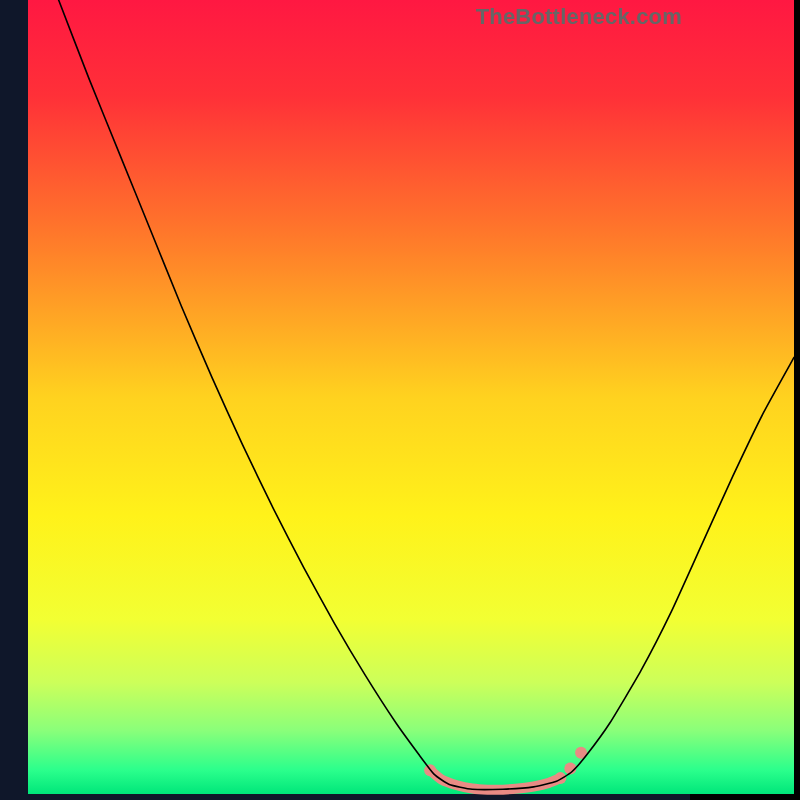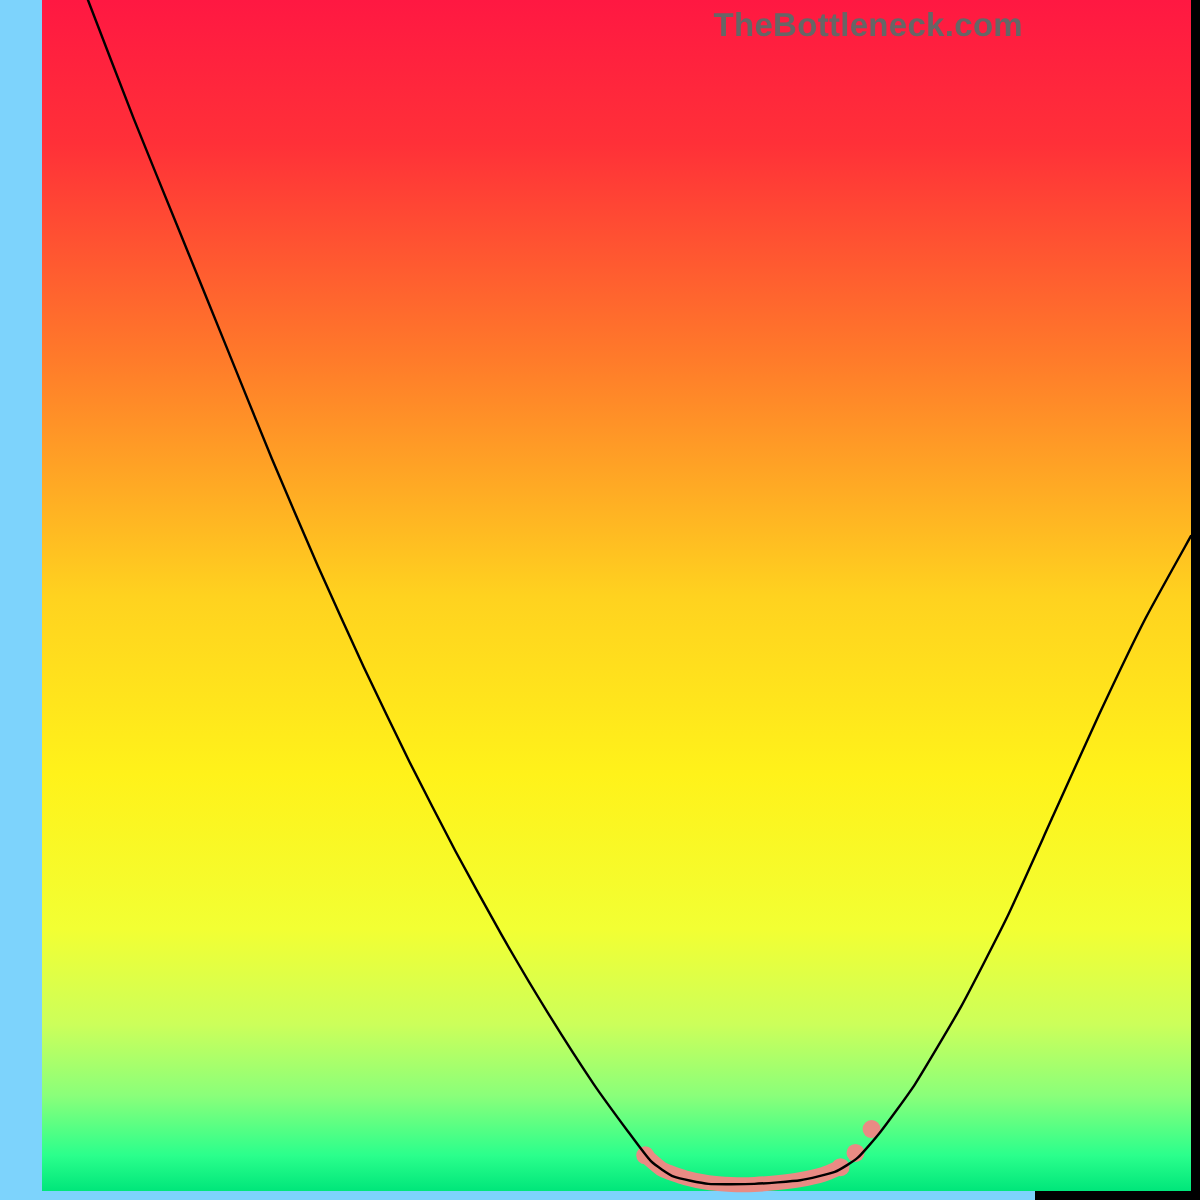--- a/index.html
+++ b/index.html
@@ -8,21 +8,21 @@
     width: 800px;
     height: 800px;
     overflow: hidden;
     background: #000;
     font-family: Arial, Helvetica, sans-serif;
   }
   .frame {
     position: relative;
     width: 690px;
     height: 800px;
-    background: #7dd3fc;
+    background: #0f172a;
   }
   .watermark {
     position: absolute;
     top: 4px;
     right: 8px;
     z-index: 10;
     color: #666;
     font-size: 22px;
     font-weight: 600;
     pointer-events: none;

